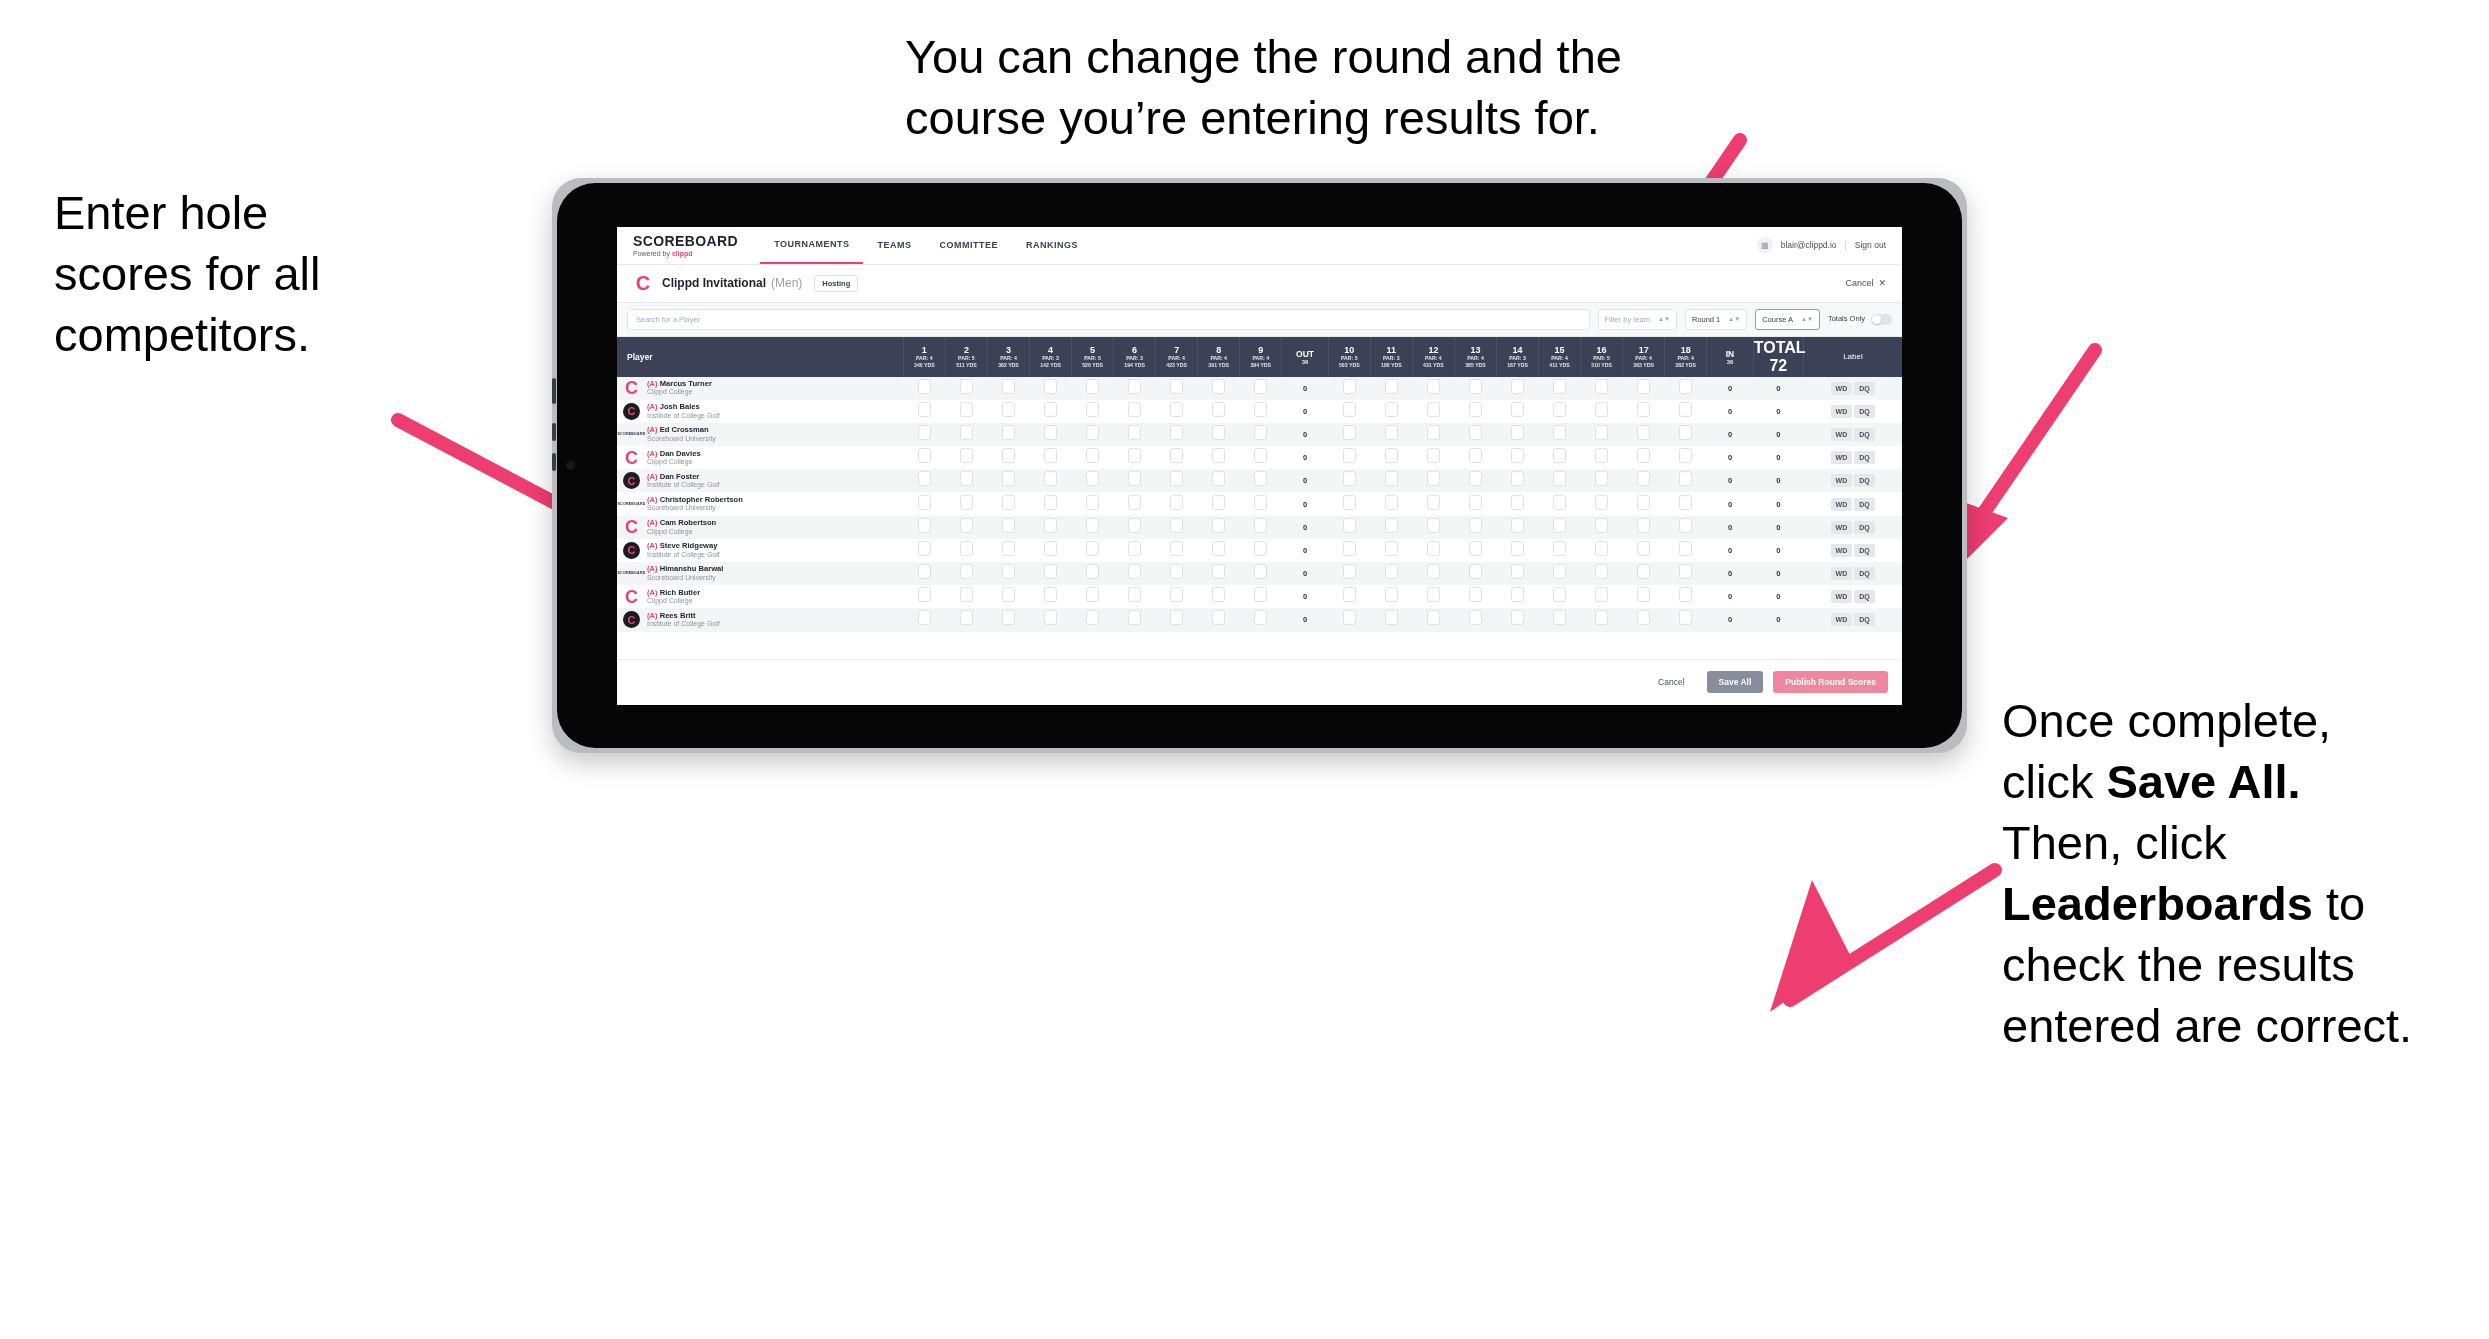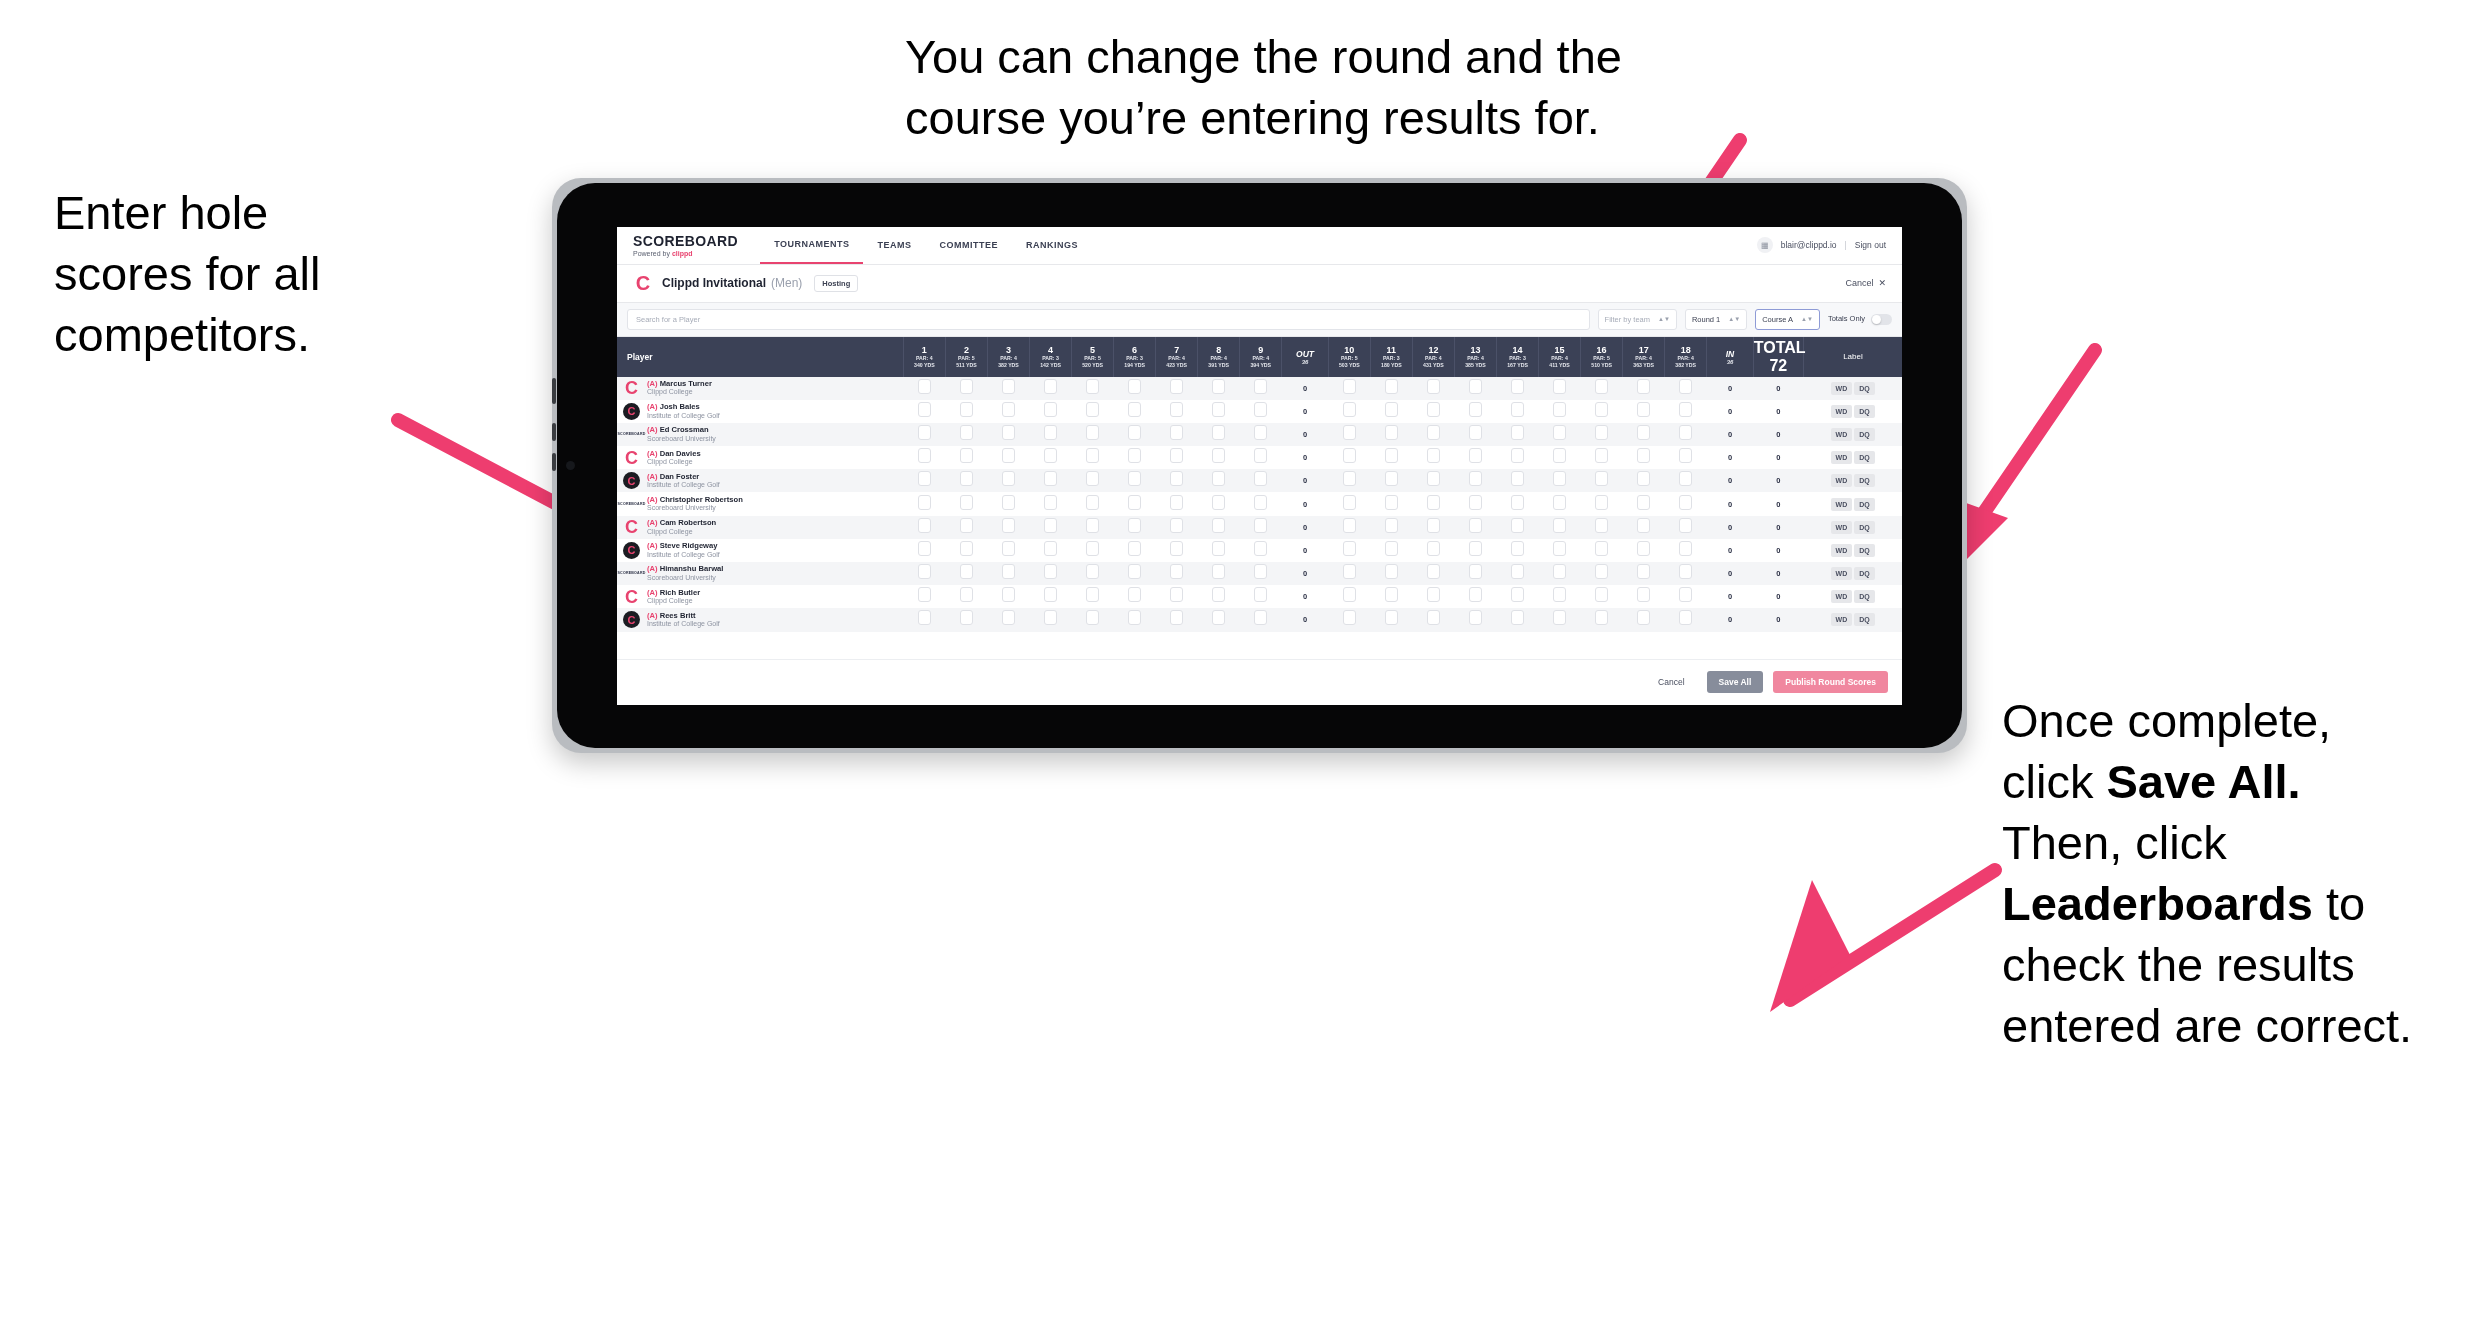--- a/index.html
+++ b/index.html
@@ -139,21 +139,21 @@
   table { border-collapse: collapse; width:100%; table-layout: fixed; }
   thead th {
     background:#3b4156; color:#fff; font-weight:600;
     border-left:1px solid #4b5168; padding:2px 0; vertical-align:middle;
   }
   th.playercol { text-align:left; padding-left:10px; font-size:8.5px; width:160px; border-left:none;}
   th.hole { width:23.5px; }
   th.hole .hn { font-size:9px; font-weight:700; line-height:1.15; }
   th.hole .hp { font-size:5.2px; line-height:1.25; color:#e6e8ee; }
   th.hole .hy { font-size:5.2px; line-height:1.25; color:#e6e8ee; }
-  th.sum { width:26px;font-style:italic; }
+  th.sum { width:26px; }
   th.sum .sl { font-size:8.5px; font-weight:700; }
   th.sum .sv { font-size:6px; font-weight:700; color:#e6e8ee; }
   th.total { width:28px; }
   th.label { width:55px; font-size:8px; font-weight:500; }
 
   tbody tr { height: 23.2px; }
   tbody tr:nth-child(odd) { background:#f4f5f7; }
   tbody tr:nth-child(even){ background:#ffffff; }
   td { padding:0; text-align:center; }
   td.pcell { text-align:left; padding-left:6px; }

